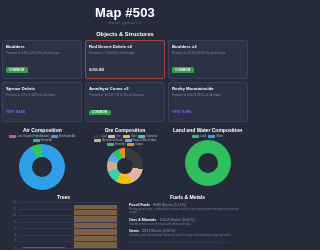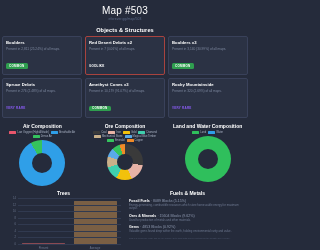--- a/index.html
+++ b/index.html
@@ -7,21 +7,21 @@
   body {
     background:#252b3b;
     font-family:"Liberation Sans", sans-serif;
     color:#e8eaf0;
     -webkit-font-smoothing:antialiased;
   }
   .page { width:250px; height:250px; position:relative; }
 
   
   .header { text-align:center; padding-top:5px; }
-  .map-title { font-size:10px; font-weight:normal; letter-spacing:0.2px; color:#ffffff; }
+  .map-title { font-size:13px; font-weight:bold; letter-spacing:0.2px; color:#ffffff; }
   .map-sub { font-size:3.4px; color:#5d6b8a; letter-spacing:0.1px; margin-top:1px; }
   .section-title { font-size:5.6px; font-weight:bold; color:#ffffff; text-align:center; margin-top:6px; letter-spacing:0.1px;}
 
   
   .cards { display:grid; grid-template-columns:1fr 1fr 1fr; gap:3px; padding:3px 2px 0 2px; }
   .card {
     background:#2b3244; border:0.6px solid #39415a; border-radius:2px;
     padding:3px 3px 3.5px 3px; min-height:26px; position:relative;
   }
   .card.godlike { border-color:#a8433f; }

